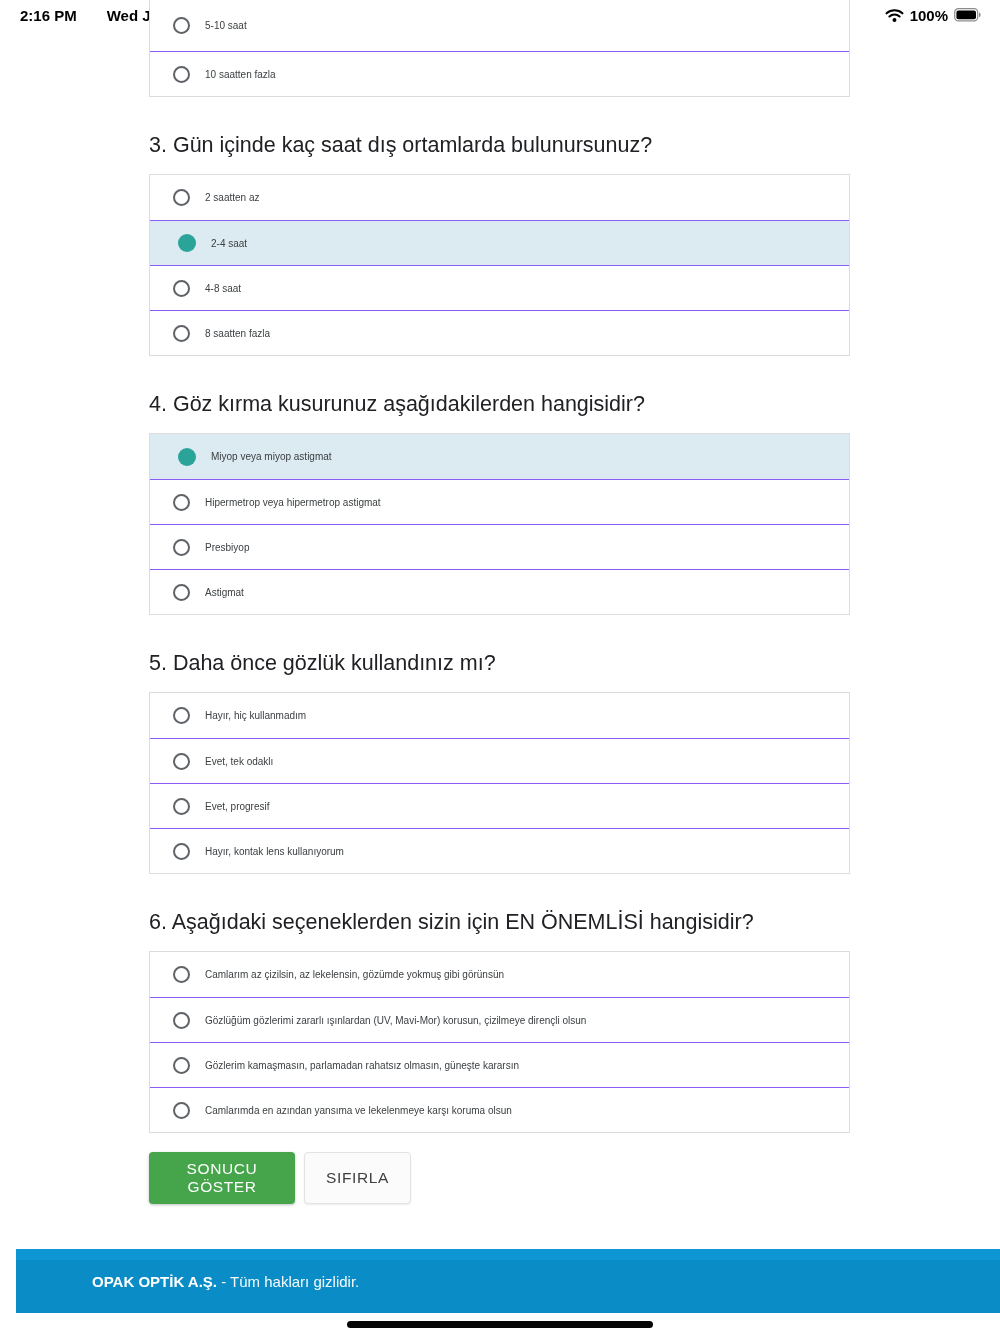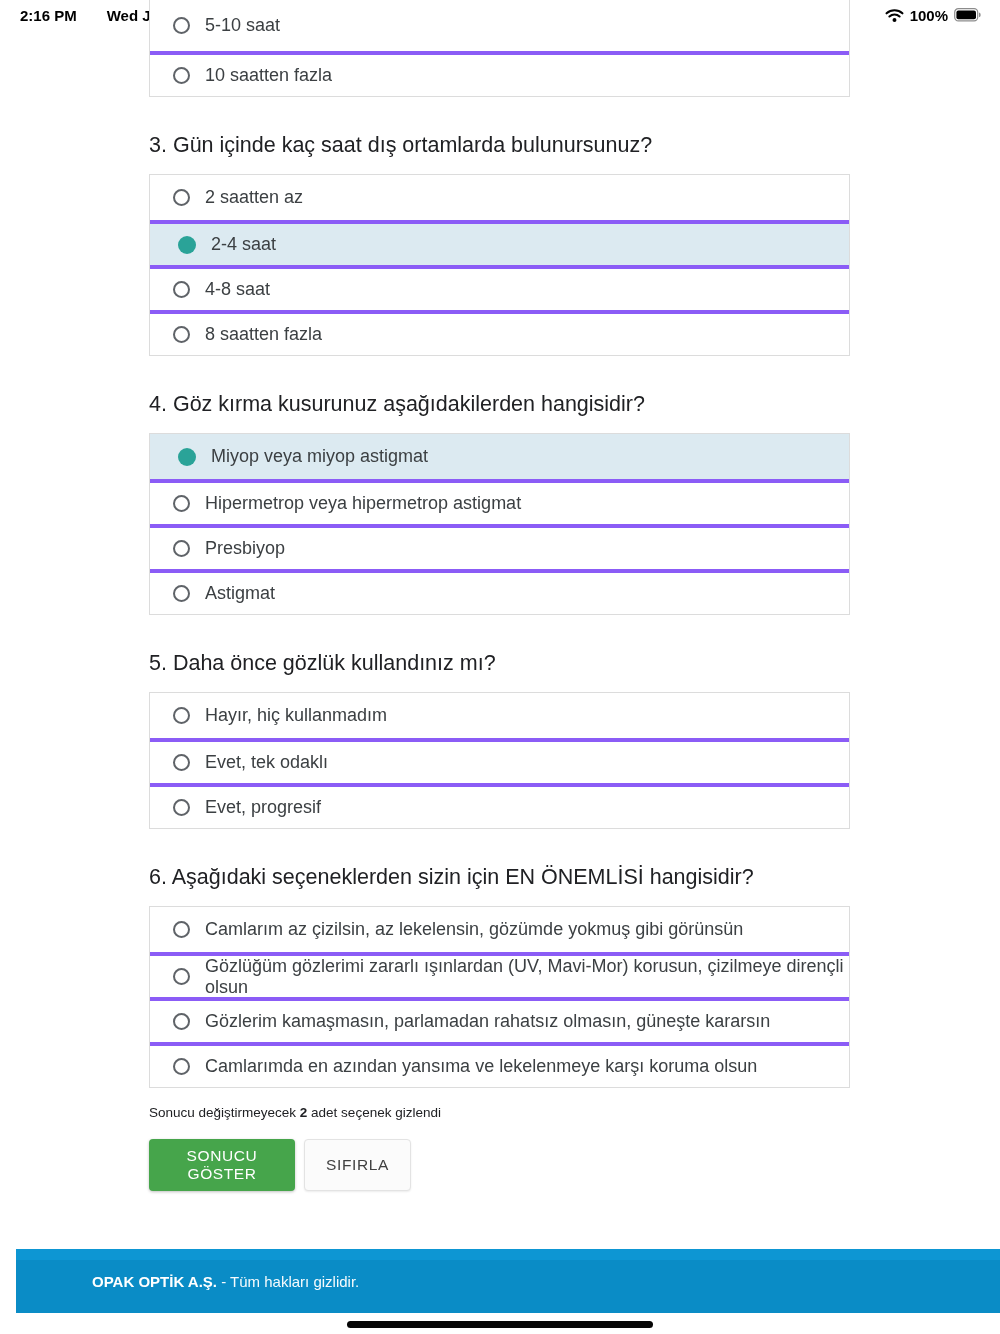--- a/index.html
+++ b/index.html
@@ -36,39 +36,39 @@
   }
   .opt-list.partial { border-top: none; }
 
   .opt-row {
     display: flex; align-items: center;
     height: 45px; padding-left: 23px;
     box-sizing: border-box;
     background: #fff;
     cursor: pointer;
   }
-  .opt-row + .opt-row { border-top: 4px solid #8b5cf6; }
+  .opt-row + .opt-row { border-top: 1px solid #8b5cf6; }
   .opt-row.partial-first { height: 51px; }
   .opt-row.selected { background: var(--selected-bg, #dceaf1); padding-left: 28px; }
 
   .radio {
     width: 17px; height: 17px;
     border: 2px solid #5f6368;
     border-radius: 50%;
     box-sizing: border-box;
     flex: none;
   }
   .radio.checked {
     border: none;
     width: 18px; height: 18px;
     background: var(--teal, #2aa398);
   }
   .opt-label {
     margin-left: 15px;
-    font-size: 18px;
+    font-size: 10px;
     color: #3c4043;
   }
 
   .q-title {
     font-size: 21.5px; font-weight: 400; color: #202124;
     line-height: 28px;
     margin: 34px 0 15px 0;
   }
 
   .note { margin-top: 17px; font-size: 13.5px; color: #202124; }
@@ -206,20 +206,24 @@
             <span class="opt-label">Hayır, hiç kullanmadım</span>
           </div>
           <div class="opt-row">
             <span class="radio"></span>
             <span class="opt-label">Evet, tek odaklı</span>
           </div>
           <div class="opt-row">
             <span class="radio"></span>
             <span class="opt-label">Evet, progresif</span>
           </div>
+          <div class="opt-row">
+            <span class="radio"></span>
+            <span class="opt-label">Hayır, kontak lens kullanıyorum</span>
+          </div>
         </div>
       </section>
       <section>
         <h2 class="q-title">6. Aşağıdaki seçeneklerden sizin için EN ÖNEMLİSİ hangisidir?</h2>
         <div class="opt-list">
           <div class="opt-row">
             <span class="radio"></span>
             <span class="opt-label">Camlarım az çizilsin, az lekelensin, gözümde yokmuş gibi görünsün</span>
           </div>
           <div class="opt-row">
@@ -231,21 +235,20 @@
             <span class="opt-label">Gözlerim kamaşmasın, parlamadan rahatsız olmasın, güneşte kararsın</span>
           </div>
           <div class="opt-row">
             <span class="radio"></span>
             <span class="opt-label">Camlarımda en azından yansıma ve lekelenmeye karşı koruma olsun</span>
           </div>
         </div>
       </section>
     </div>
 
-  <p class="note"><span>Sonucu değiştirmeyecek </span><b>2</b><span> adet seçenek gizlendi</span></p>
 
   <div class="actions">
     <button class="btn btn-green">SONUCU GÖSTER</button>
     <button class="btn btn-light">SIFIRLA</button>
   </div>
 </main>
 
 <footer class="footer">
   <p style="margin:0;"><span class="company">OPAK OPTİK A.Ş.</span><span class="rights"> - Tüm hakları gizlidir.</span></p>
 </footer>

